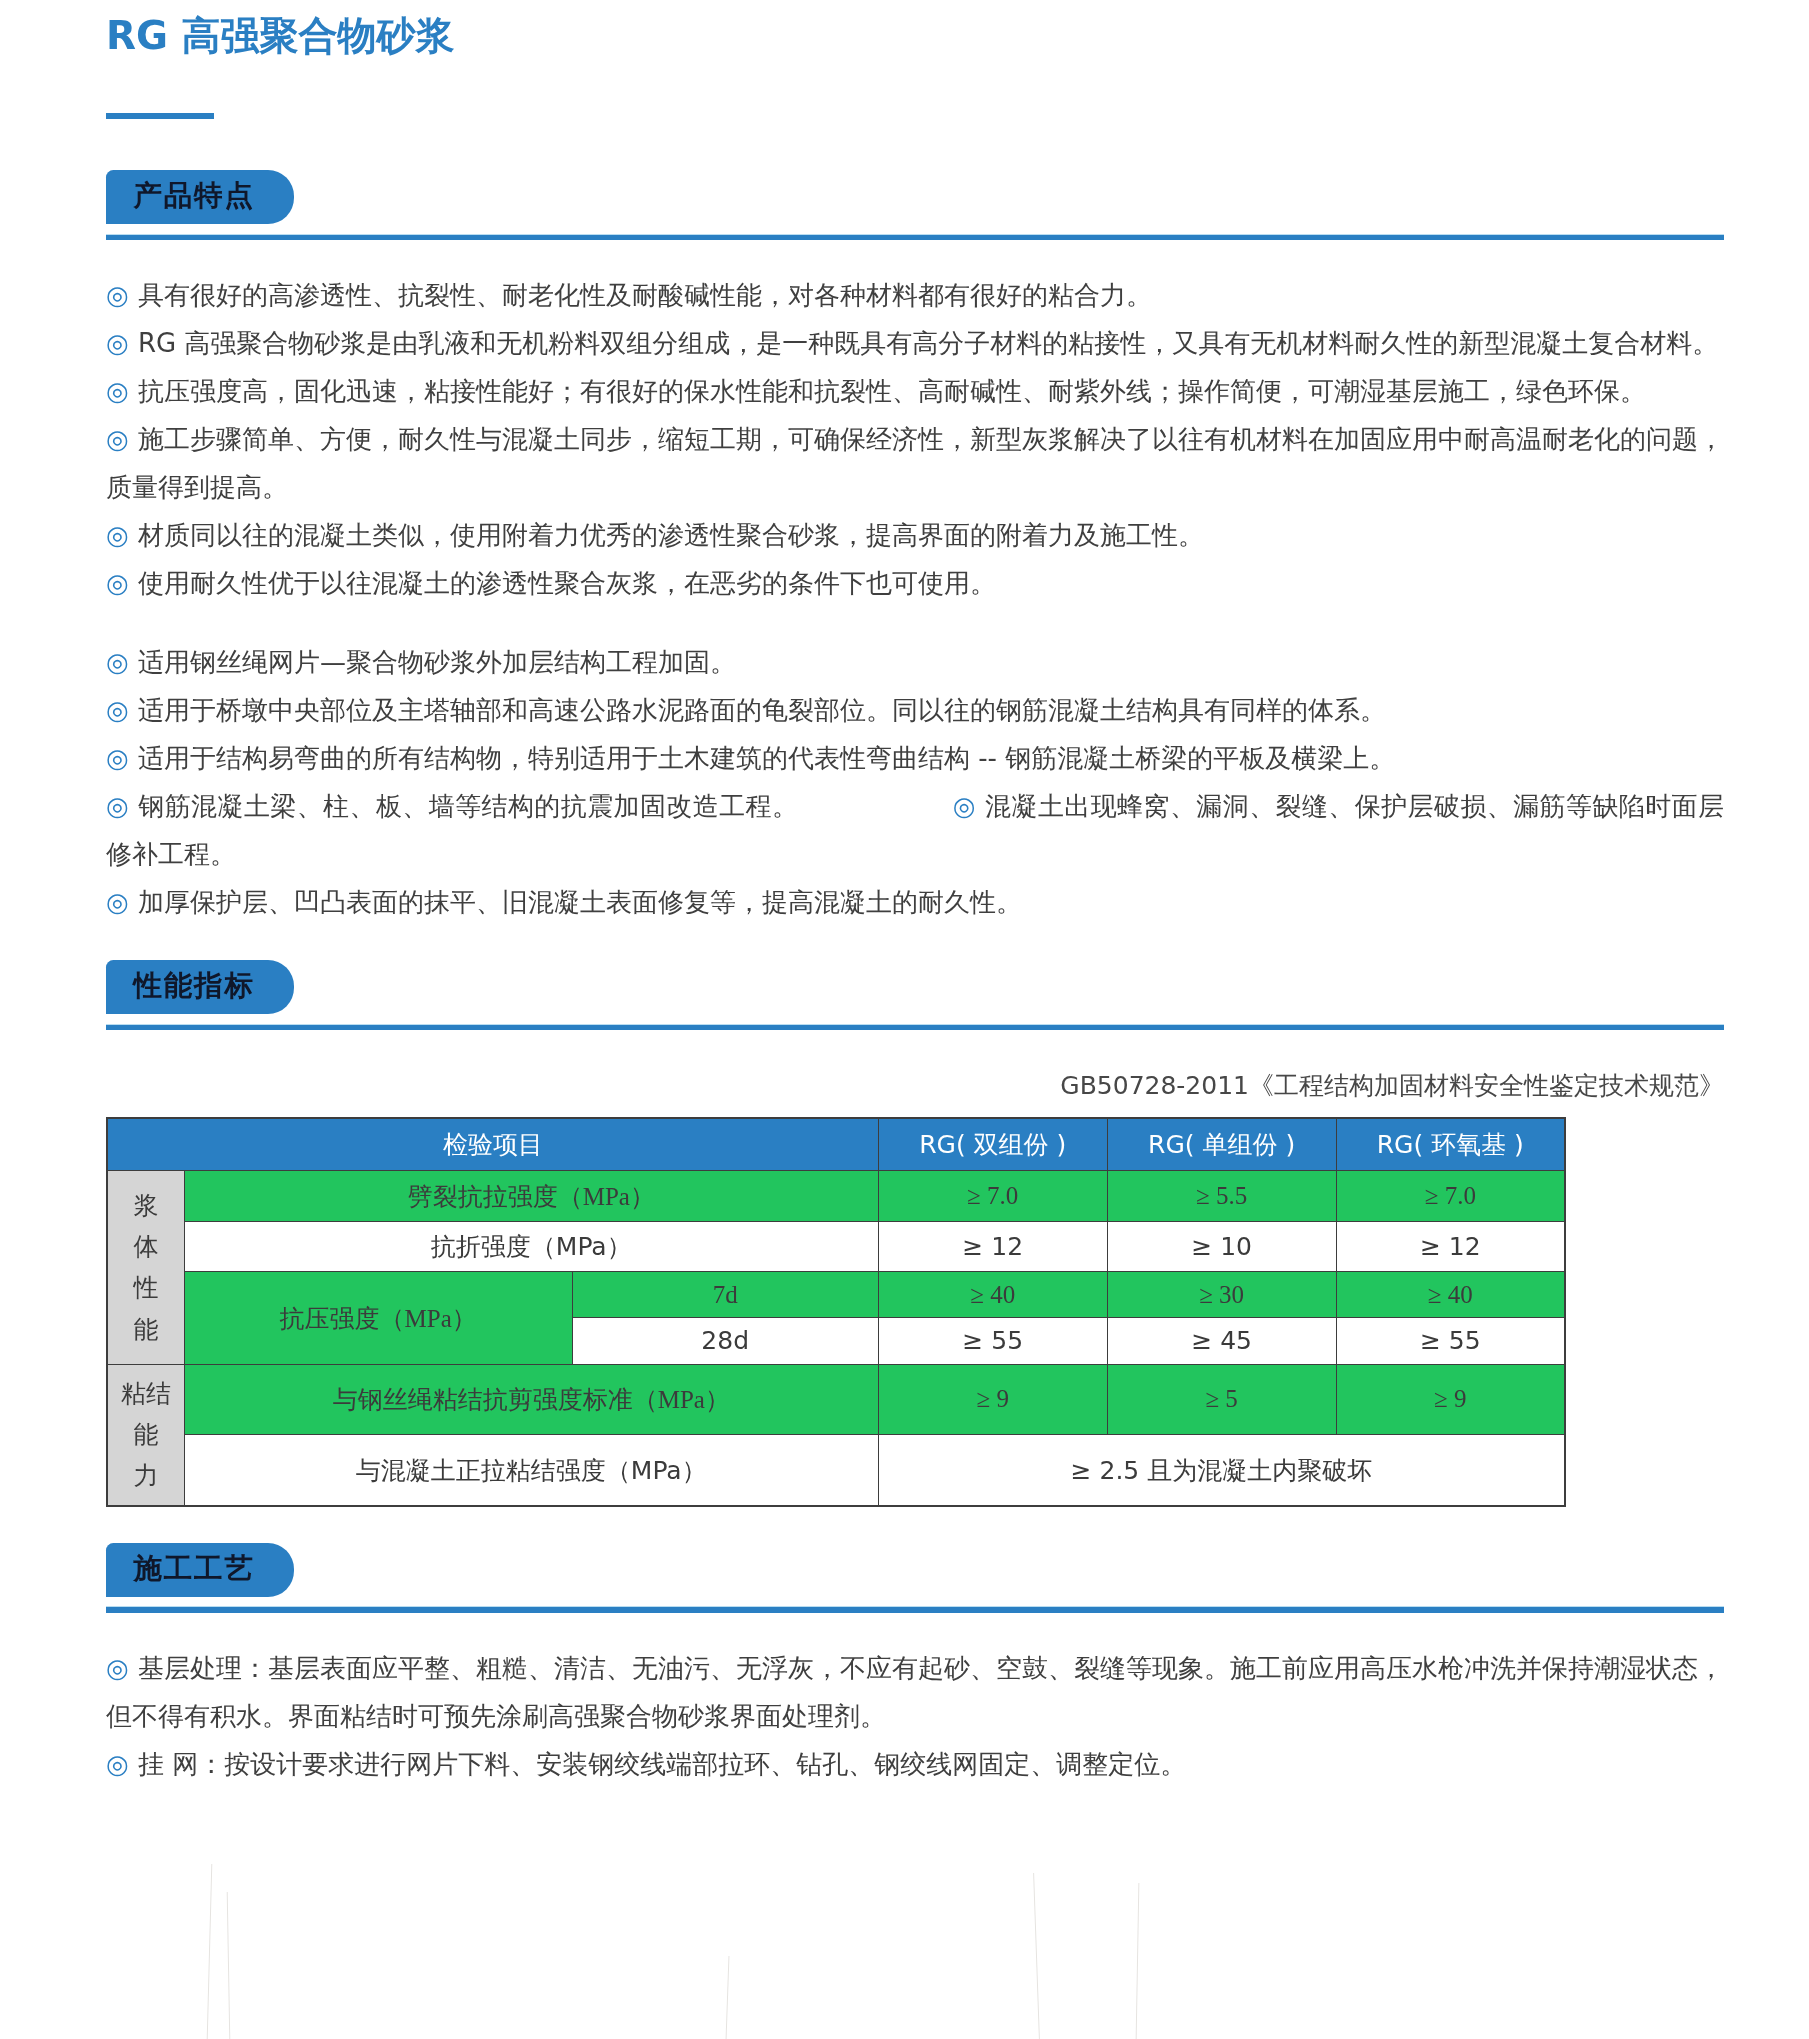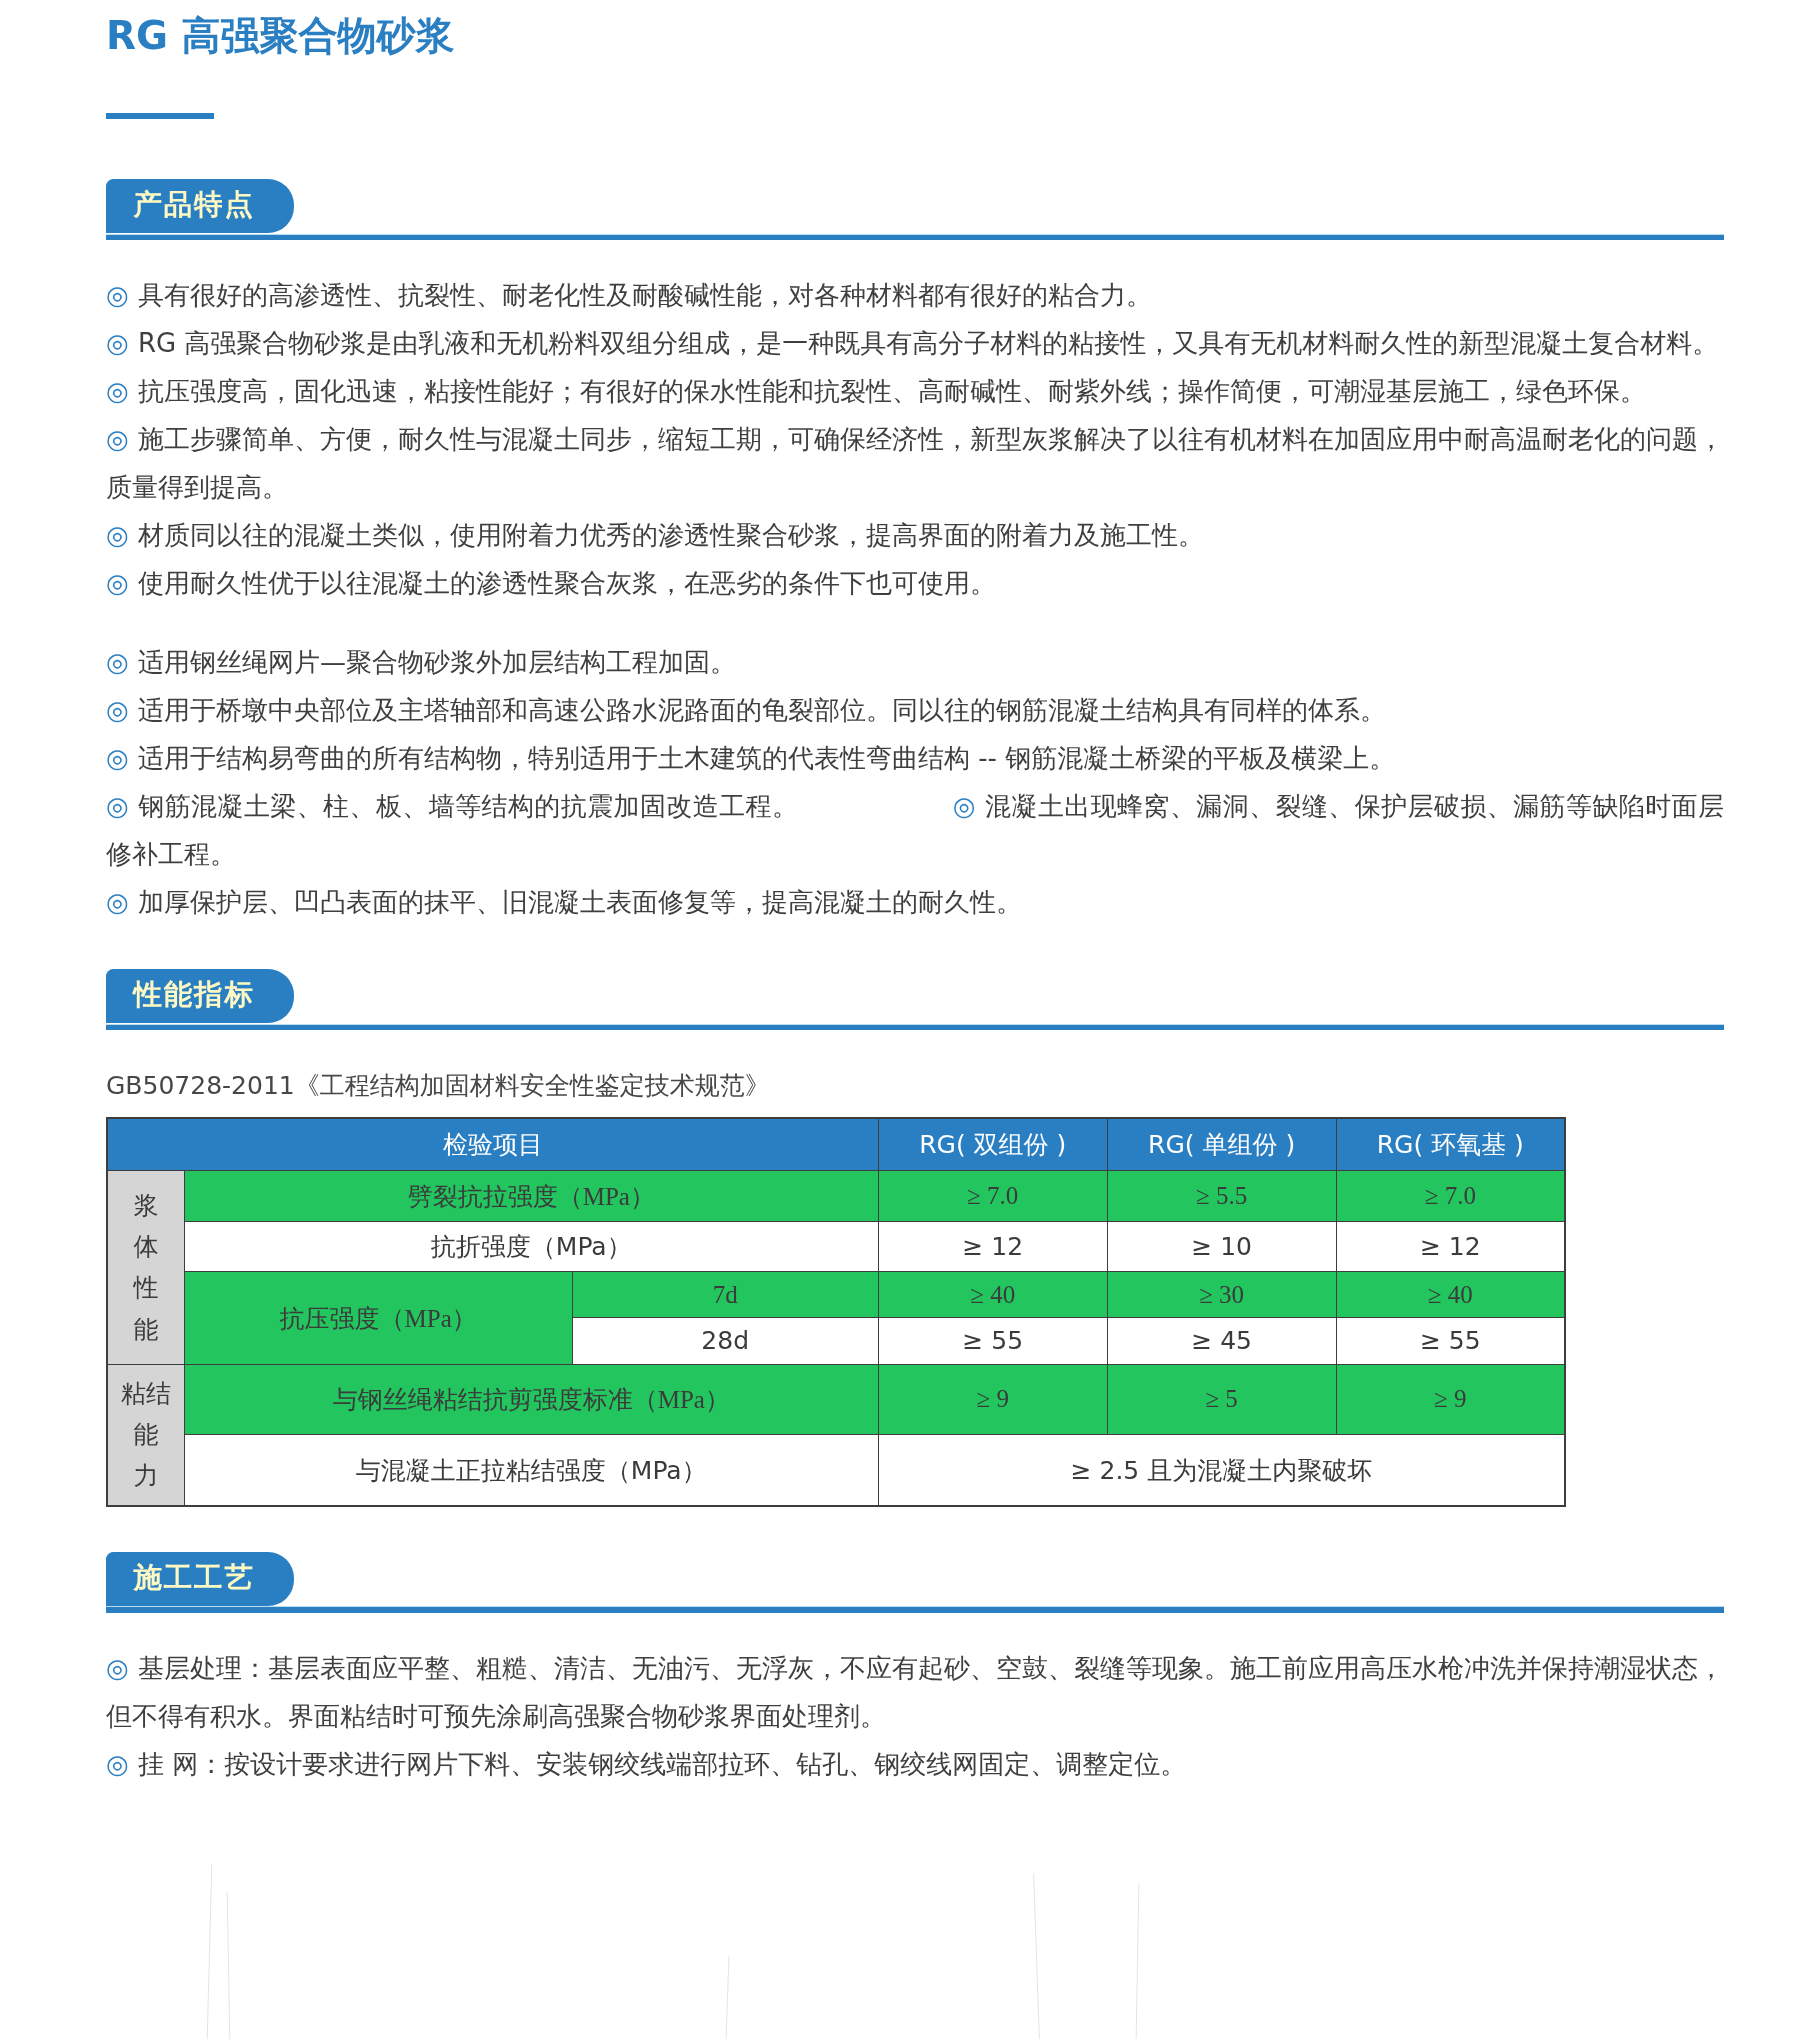--- a/index.html
+++ b/index.html
@@ -12,37 +12,37 @@
 
   
   .wm{position:absolute;z-index:0;border-left:1.8px solid #e6e4e1;pointer-events:none;}
 
   .title{font-size:39px;line-height:1.2;font-weight:bold;color:#2a7fc3;margin:0;}
   .title-dash{width:108px;height:6.4px;background:#2a7fc3;margin-top:53px;}
 
   .sec-head{position:relative;height:53px;}
   .sec-rule{position:absolute;left:0;right:0;bottom:0;height:5.5px;background:#2a7fc3;border-top:1.8px solid #b9ddf1;}
   .sec-badge{
-    position:absolute;left:0;bottom:7px;background:#2a7fc3;color:#fef9c3;
+    position:absolute;left:0;bottom:16px;background:#2a7fc3;color:#0f172a;
     font-size:28.5px;font-weight:bold;line-height:1;
     padding:12px 39px 13.8px 27.5px;border-radius:7.3px 26px 26px 0;
     letter-spacing:1.8px;white-space:nowrap;
   }
 
   .bullets{margin-top:31px;}
   .bullets p{margin:0;font-size:26px;line-height:48px;color:#3f3f3f;text-align:justify;}
   .bullet{color:#2a7fc3;margin-right:9.2px;}
   .gap2{display:inline-block;width:154px;}
 
   .mt-features{margin-top:68px;}
   .mt-scope{margin-top:51px;}
   .mt-perf{margin-top:51px;}
   .mt-process{margin-top:53px;}
 
-  .tbl-caption{margin-top:39px;text-align:left;font-size:25px;color:#474747;}
+  .tbl-caption{margin-top:39px;text-align:right;font-size:25px;color:#474747;}
   table.perf{
     border-collapse:collapse;table-layout:fixed;width:1460px;margin-top:14.7px;
     border:2.8px solid #3d3d3d;
   }
   table.perf td,table.perf th{
     border:1.8px solid #3d3d3d;text-align:center;vertical-align:middle;
     font-size:25px;font-weight:normal;color:#3b3b3b;padding:8.3px 7.3px;
   }
   table.perf th{background:#2a7fc3;color:#ffffff;padding:9.2px 7.3px;}
   td.gray{background:#22c55e;font-family:Liberation Serif, serif;}

